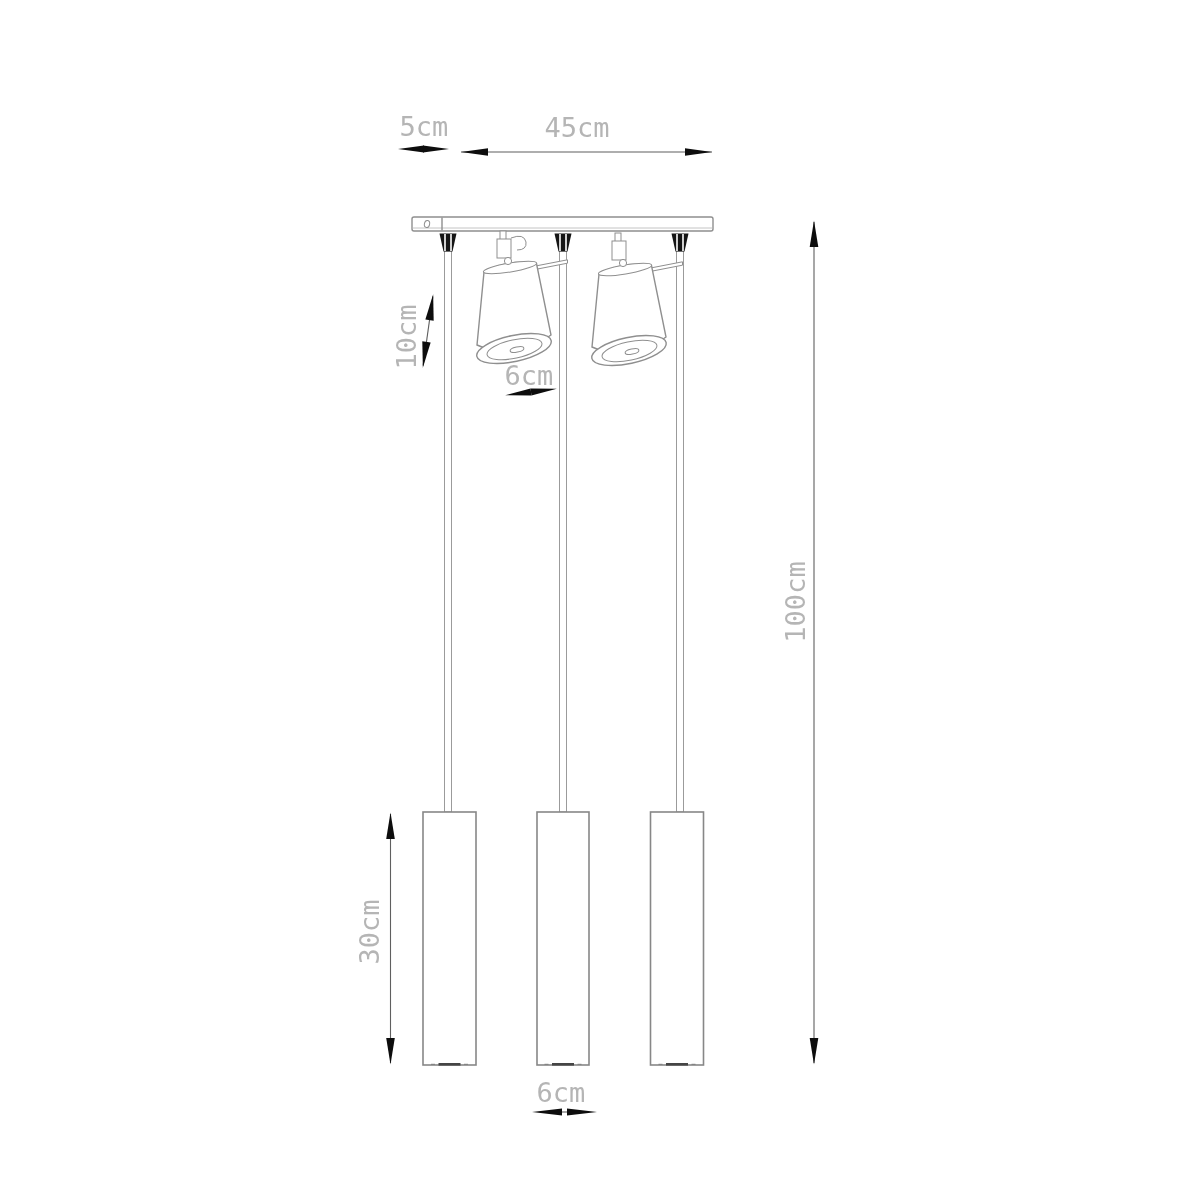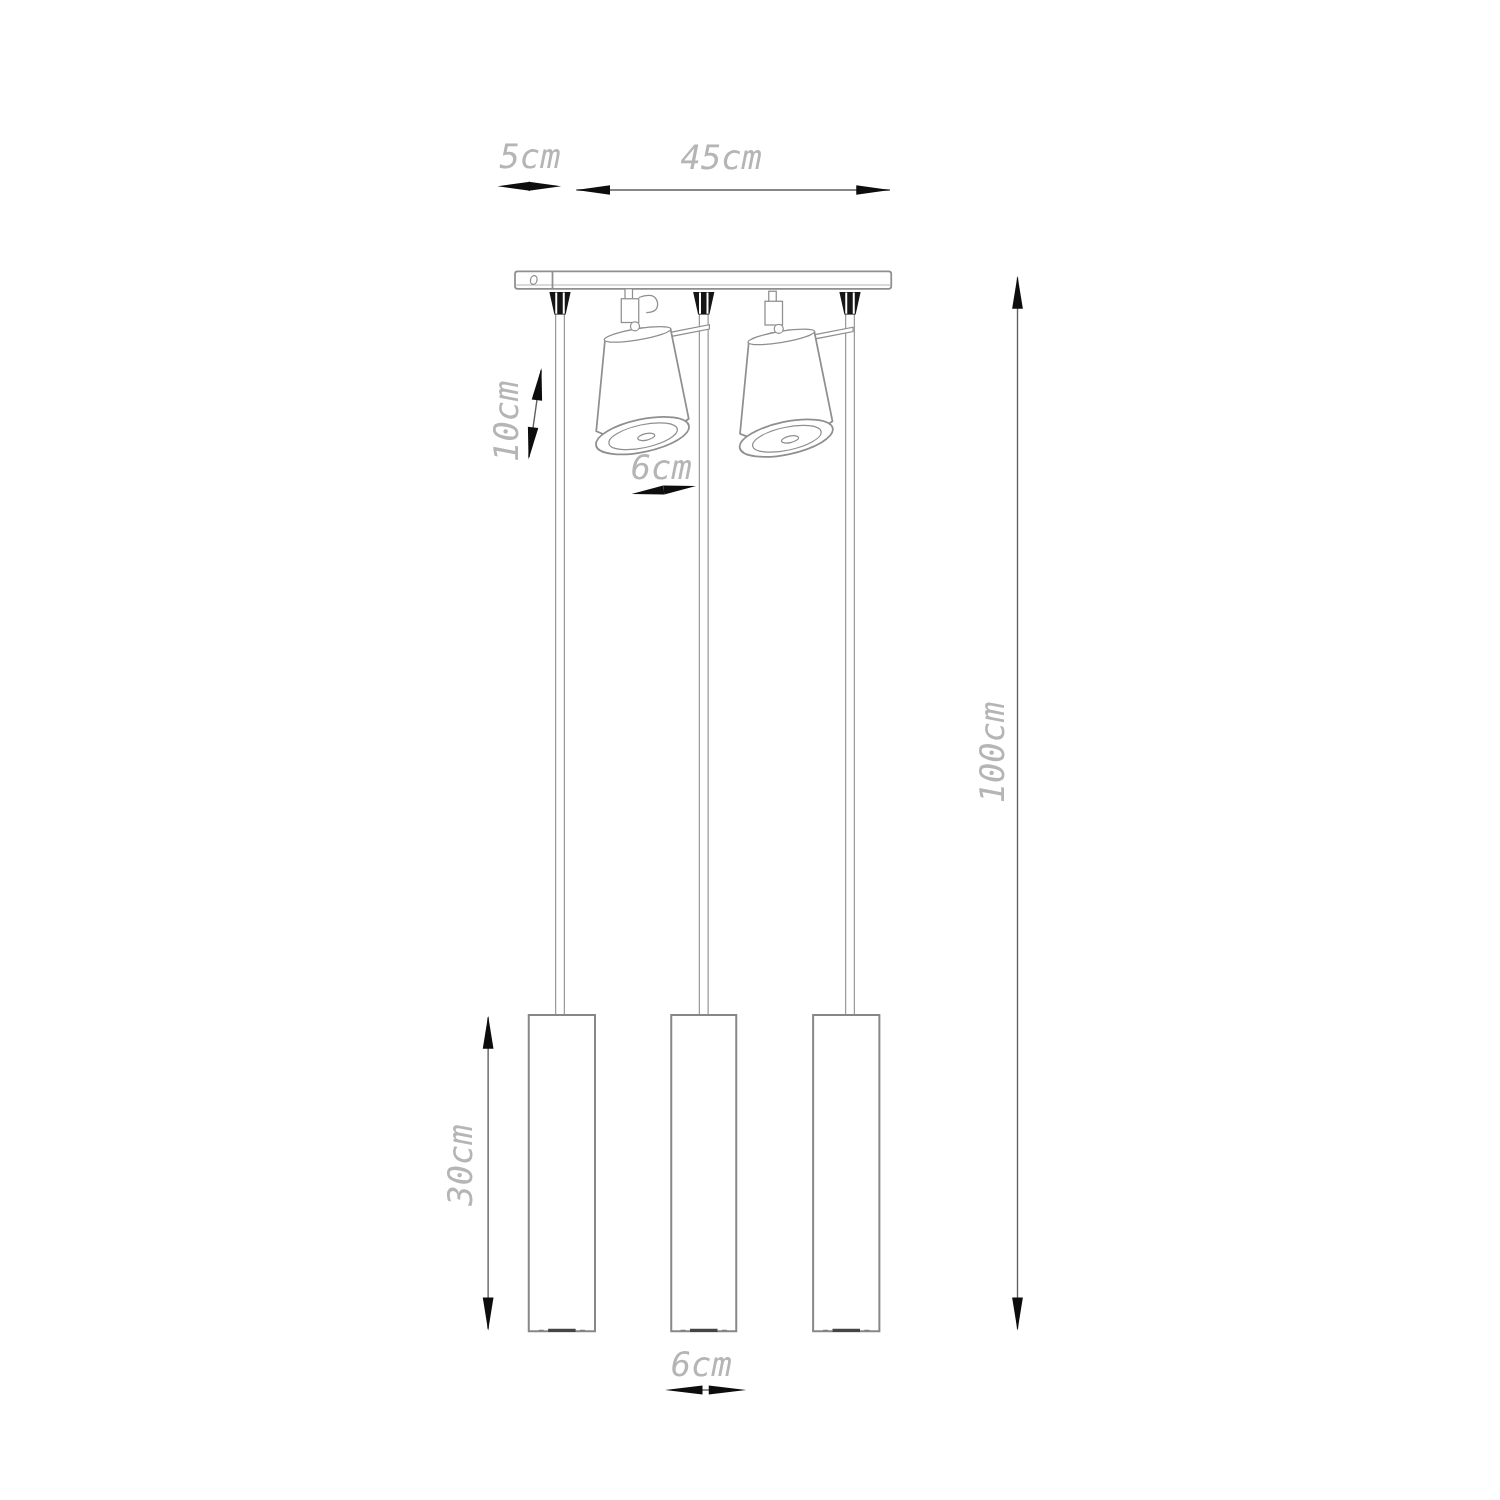--- a/index.html
+++ b/index.html
@@ -12,21 +12,21 @@
     --lens-dark:#454545;
     --background:#ffffff;
   }
   html,body{margin:0;padding:0;}
   body{
     width:1200px;height:1200px;
     background:var(--background);
     font-family:"DejaVu Sans Mono", monospace;
     overflow:hidden;
   }
-  .stage{position:relative;width:1200px;height:920px;background:var(--background);font-style:italic;}
+  .stage{position:relative;width:1200px;height:920px;background:var(--background);}
   svg{position:absolute;left:0;top:0;}
   .ln{fill:none;stroke:var(--outline);stroke-width:1.4;}
   .wh{fill:#ffffff;stroke:var(--outline);stroke-width:1.4;}
   .whthin{fill:#ffffff;stroke:var(--outline);stroke-width:1;}
   .cable{fill:#ffffff;stroke:#9b9b9b;stroke-width:1;}
   .tube{fill:#ffffff;stroke:#878787;stroke-width:1.6;}
   .dim{fill:none;stroke:var(--dim-line);stroke-width:1.1;}
   .arrow{fill:var(--arrow);stroke:none;}
   .grip{fill:var(--grip);stroke:none;}
   .gripstripe{stroke:#ffffff;stroke-width:1.6;fill:none;}

